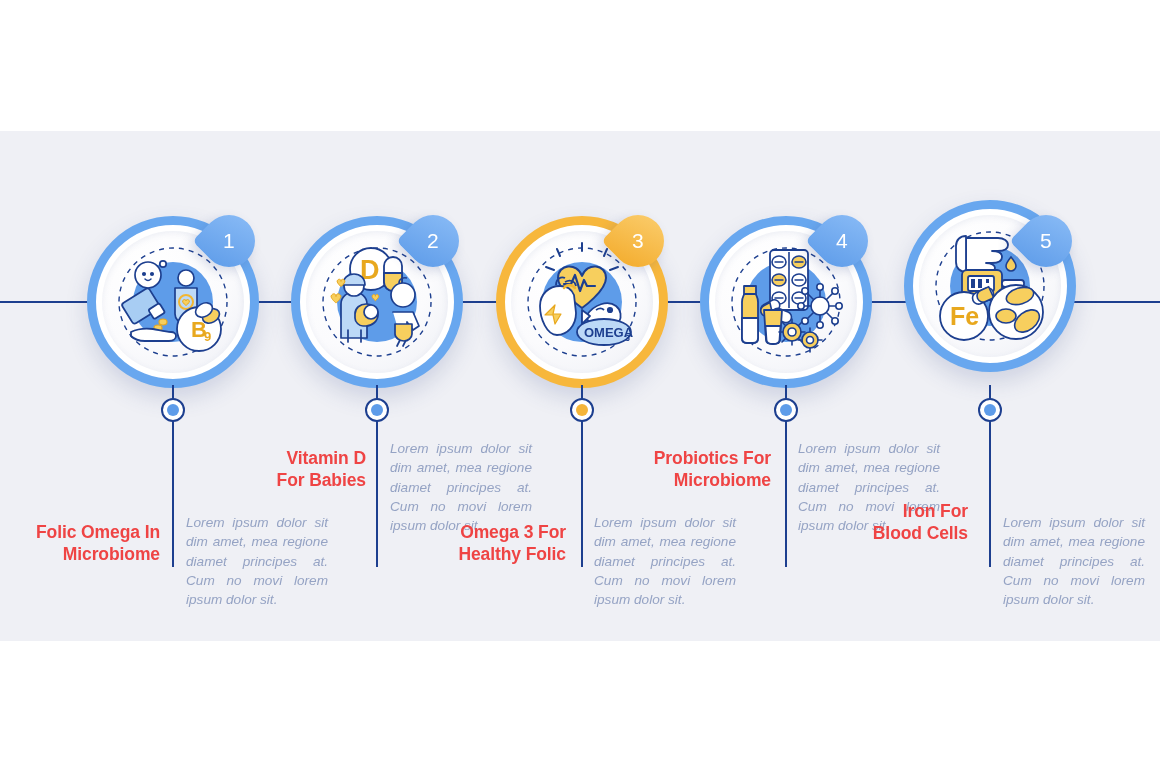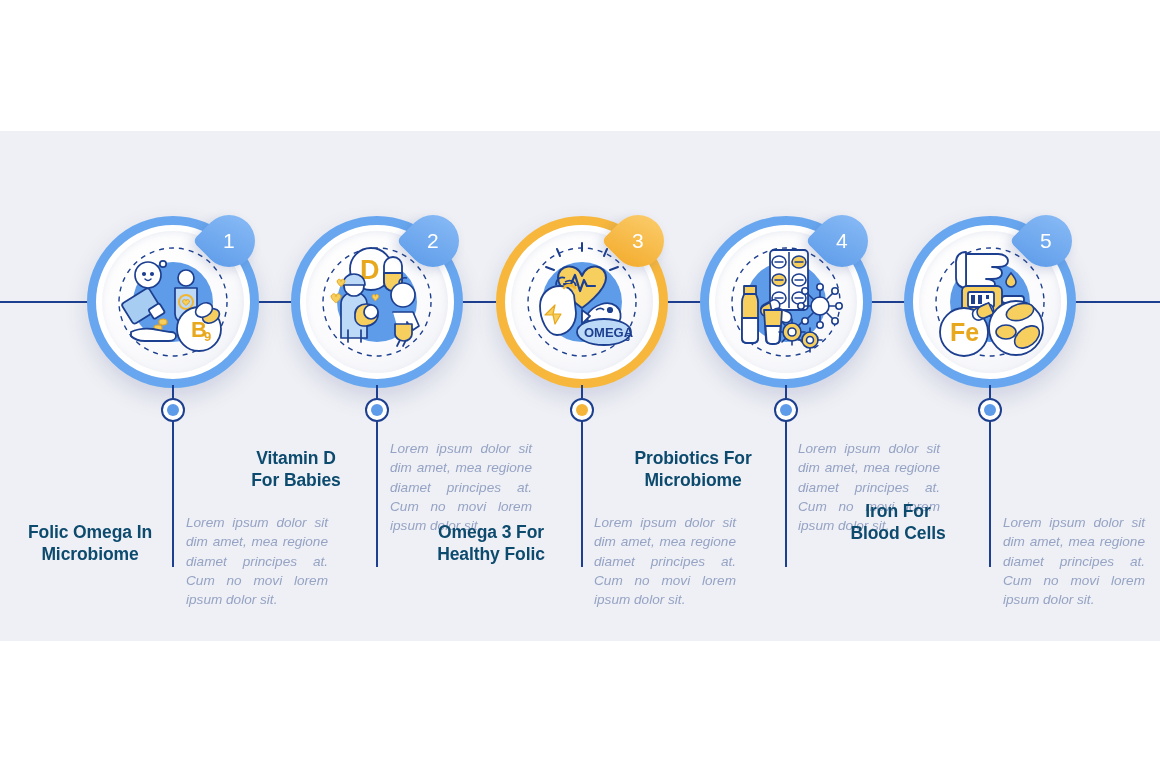--- a/index.html
+++ b/index.html
@@ -82,23 +82,23 @@
     display:flex;align-items:center;justify-content:center;
     box-sizing:border-box;
   }
   .dot i{display:block;width:12px;height:12px;border-radius:50%;}
   .dot.blue i{background:#5e9ce9;}
   .dot.gold i{background:#f5b53a;}
 
   
   .title{
     position:absolute;
-    color:#0c4a6e;
+    color:#ef4444;
     font-size:17.5px;font-weight:bold;line-height:1.26;
-    text-align:center;
+    text-align:right;
     letter-spacing:-.1px;
   }
   .desc{
     position:absolute;
     color:#95a3c4;
     font-size:13.6px;line-height:1.42;
     text-align:justify;
     font-weight:normal;
     font-style:italic;
   }
@@ -350,21 +350,21 @@
         <i></i>
       </div>
     <div class="title" style="left:615px;top:447px;width:156px;">
       <span>Probiotics For</span><br>
       <span>Microbiome</span>
     </div>
     <div class="desc" style="left:798px;top:439px;width:142px;">Lorem ipsum dolor sit dim amet, mea regione diamet principes at. Cum no movi lorem ipsum dolor sit.</div>
   </div>
 
   <div class="node">
-    <div class="ring blue" style="left:904px;top:216px;">
+    <div class="ring blue" style="left:904px;top:200px;">
       <div class="inner">
         <div class="iconwrap">
           <svg width="124" height="124" viewBox="0 0 124 124">
             <circle cx="62" cy="62" r="40" fill="#5e9ce9"></circle>
             <circle cx="62" cy="62" r="54" fill="none" stroke="#1d3f8f" stroke-width="1.4" stroke-dasharray="5 5"></circle>
 
             <g stroke="#1d3f8f" stroke-width="1.8" stroke-linejoin="round" fill="#ffffff">
               <path d="M38 14h32c6 0 10 3 10 7s-4 6-10 6h-6c6 0 10 2 10 6s-4 6-10 6h-6c5 0 9 2 9 5s-4 5-9 5H38z"></path>
               <path d="M38 12c-6 0-10 4-10 10v16c0 6 4 10 10 10z" fill="#ffffff"></path>
             </g>

